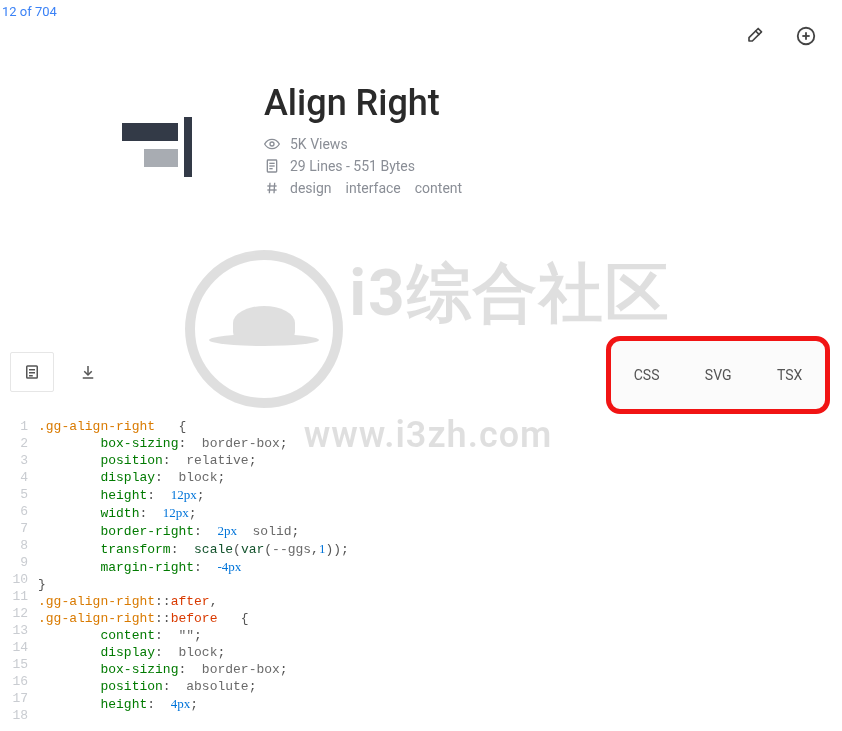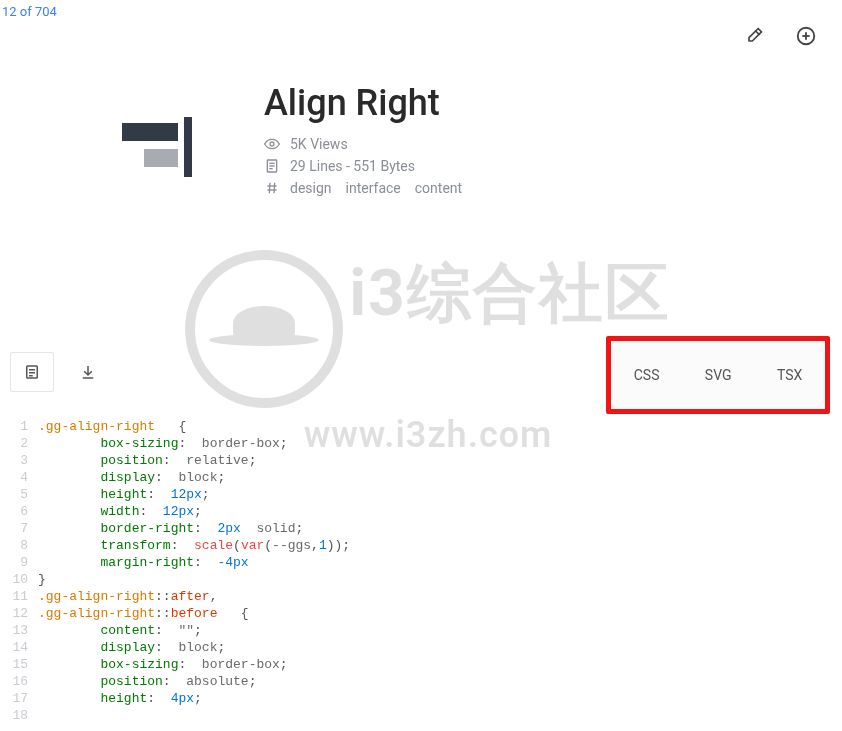--- a/index.html
+++ b/index.html
@@ -145,21 +145,21 @@
   .tool-btn.noborder {
     border: none;
   }
   .format-tabs {
     position: absolute;
     top: 336px;
     right: 12px;
     width: 224px;
     height: 78px;
     border: 5px solid #f11414;
-    border-radius: 2px;
+    border-radius: 14px;
     display: flex;
     align-items: center;
     justify-content: space-around;
     background: rgba(248,248,248,0.6);
   }
   .format-tabs .tab {
     font-size: 14px;
     color: #555;
     cursor: pointer;
     padding: 18px 8px;
@@ -186,22 +186,22 @@
   }
   .gutter div { height: 17px; }
   .code {
     white-space: pre;
     color: #444;
   }
   .tok-sel   { color: #d97a00; }
   .tok-punct { color: #555; }
   .tok-prop  { color: #007a00; }
   .tok-val   { color: #6a6a6a; }
-  .tok-num   { color: #0074d9; }
-  .tok-func  { color: #ef4444; }
+  .tok-num   { color: #0074d9; font-family: Liberation Serif, serif; }
+  .tok-func  { color: #14532d; }
   .tok-pseudo{ color: #d93a00; margin-top: 8px; }
 
   
   .watermark {
     position: absolute;
     top: 258px;
     left: 108px;
     width: 640px;
     height: 190px;
     opacity: 0.12;

